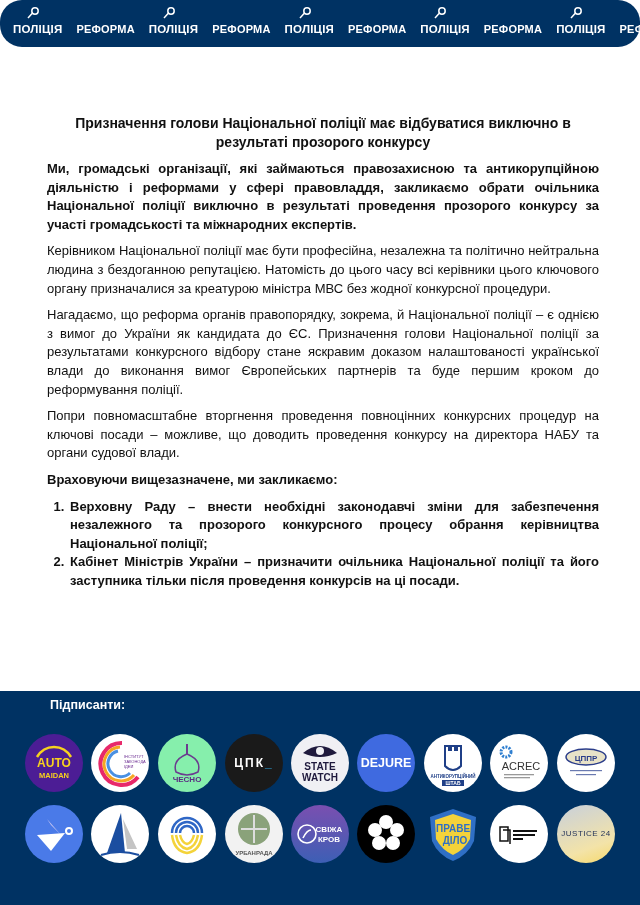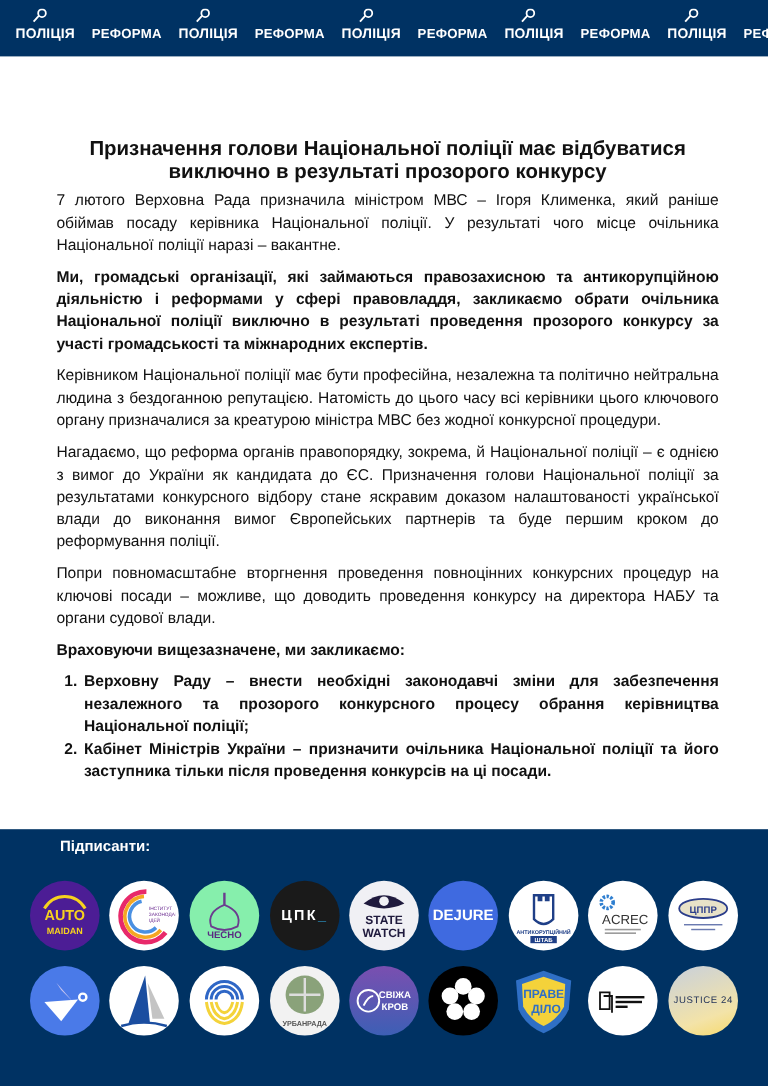--- a/index.html
+++ b/index.html
@@ -2,30 +2,30 @@
 <html><head>
 <meta charset="utf-8">
 <style>
   * { box-sizing: border-box; margin: 0; padding: 0; }
   html, body { width: 640px; height: 905px; background: #ffffff; overflow: hidden; }
   body { font-family: "Liberation Sans", "DejaVu Sans", sans-serif; color: #111; position: relative; }
 
   .banner {
     position: absolute; left: 0; top: 0; width: 640px; height: 47px;
     background: #003263; overflow: hidden; white-space: nowrap;
-    display: flex; align-items: center; padding-left: 13px;
+    display: flex; align-items: center; padding-left: 13px; border-radius: 22px;
   }
   .banner-item { display: inline-flex; align-items: flex-end; color: #fff; font-weight: bold; font-size: 11px; letter-spacing: 0.2px; margin-right: 14px; position: relative; }
   .banner-item.police { font-size: 11.5px; }
   .cuff { position: absolute; left: 13px; top: -11px; width: 14px; height: 12px; }
   .banner-text { position: relative; top: 5px; }
 
   .doc { position: absolute; left: 47px; top: 94px; width: 552px; font-size: 13px; line-height: 18.6px; }
   .title { text-align: center; font-weight: bold; font-size: 12.5px; line-height: 18px; }
-  .subtitle { text-align: center; font-weight: bold; font-size: 17px; line-height: 19px; margin-top: 20px; }
+  .subtitle { text-align: center; font-weight: bold; font-size: 14px; line-height: 19px; margin-top: 20px; }
   p.para { text-align: justify; margin-top: 8px; }
   p.bold { font-weight: bold; }
   .firstpara { margin-top: 6px !important; }
   ol.demands { margin-top: 8px; padding-left: 21px; font-weight: bold; }
   ol.demands li { text-align: justify; padding-left: 2px; }
 
   .footer { position: absolute; left: 0; top: 691px; width: 640px; height: 214px; background: #003263; }
   .footer-label { position: absolute; left: 50px; top: 7px; color: #fff; font-weight: bold; font-size: 12.5px; }
   .logo { position: absolute; width: 58px; height: 58px; border-radius: 50%; display: flex; align-items: center; justify-content: center; overflow: hidden; text-align: center; }
   .logo .t { font-weight: bold; line-height: 1; }
@@ -82,21 +82,20 @@
       <span class="banner-text">ПОЛІЦІЯ</span>
     </span>
     <span class="banner-item">
       <span class="banner-text">РЕФОРМА</span>
     </span>
   </div>
 
 <div class="doc">
   <div class="subtitle">Призначення голови Національної поліції має відбуватися виключно в результаті прозорого конкурсу</div>
 
-  <p class="para firstpara">7 лютого Верховна Рада призначила міністром МВС – Ігоря Клименка, який раніше обіймав посаду керівника Національної поліції. У результаті чого місце очільника Національної поліції наразі – вакантне.</p>
   <p class="para bold">Ми, громадські організації, які займаються правозахисною та антикорупційною діяльністю і реформами у сфері правовладдя, закликаємо обрати очільника Національної поліції виключно в результаті проведення прозорого конкурсу за участі громадськості та міжнародних експертів.</p>
   <p class="para">Керівником Національної поліції має бути професійна, незалежна та політично нейтральна людина з бездоганною репутацією. Натомість до цього часу всі керівники цього ключового органу призначалися за креатурою міністра МВС без жодної конкурсної процедури.</p>
   <p class="para">Нагадаємо, що реформа органів правопорядку, зокрема, й Національної поліції – є однією з вимог до України як кандидата до ЄС. Призначення голови Національної поліції за результатами конкурсного відбору стане яскравим доказом налаштованості української влади до виконання вимог Європейських партнерів та буде першим кроком до реформування поліції.</p>
   <p class="para">Попри повномасштабне вторгнення проведення повноцінних конкурсних процедур на ключові посади – можливе, що доводить проведення конкурсу на директора НАБУ та органи судової влади.</p>
   <p class="para bold">Враховуючи вищезазначене, ми закликаємо:</p>
 
   <ol class="demands">
     <li>Верховну Раду – внести необхідні законодавчі зміни для забезпечення незалежного та прозорого конкурсного процесу обрання керівництва Національної поліції;</li>
     <li>Кабінет Міністрів України – призначити очільника Національної поліції та його заступника тільки після проведення конкурсів на ці посади.</li>
   </ol>

